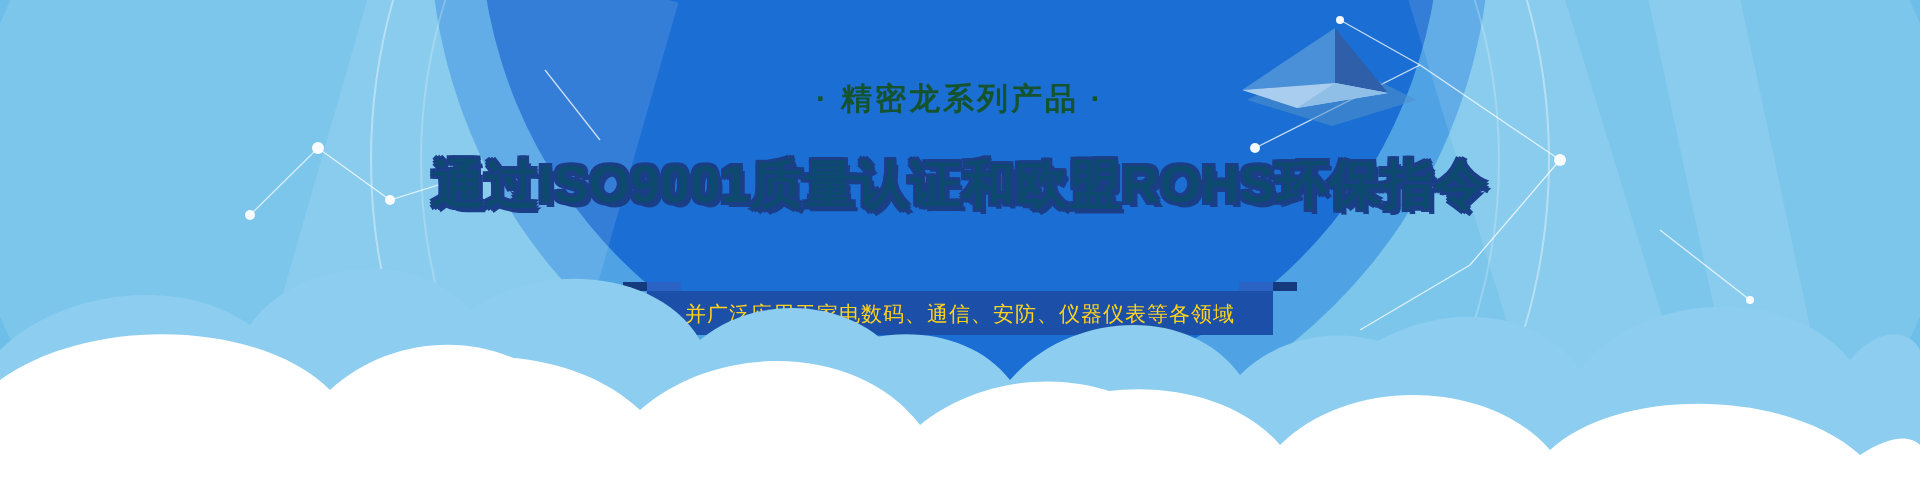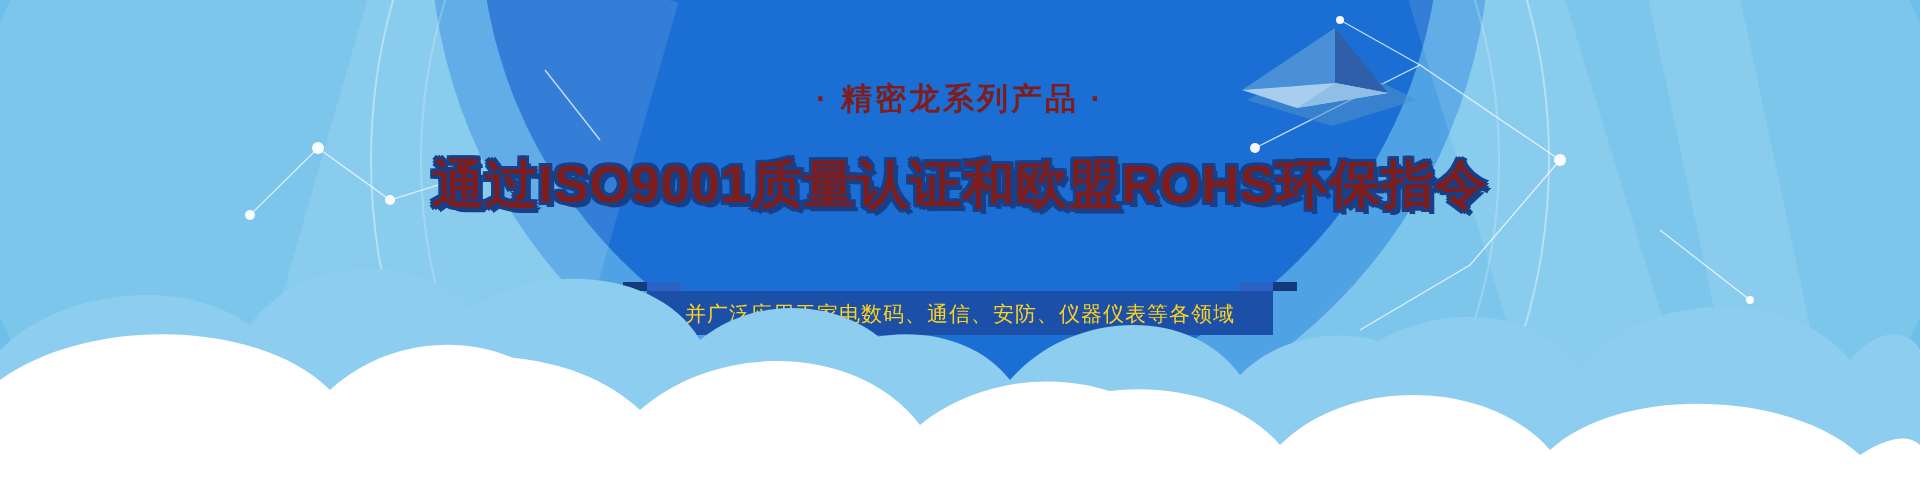--- a/index.html
+++ b/index.html
@@ -116,32 +116,32 @@
     left: 0;
     top: 0;
     width: 1920px;
     text-align: center;
   }
   .eyebrow {
     position: absolute;
     top: 78px;
     left: 0;
     width: 1920px;
-    color: #7f1d1d;
+    color: #14532d;
     font-size: 31px;
     font-weight: bold;
     letter-spacing: 3px;
     white-space: nowrap;
   }
   .headline {
     position: absolute;
     top: 150px;
     left: 0;
     width: 1920px;
-    color: #7f1d1d;
+    color: #0c4a6e;
     font-size: 52px;
     font-weight: bold;
     letter-spacing: 1px;
     white-space: nowrap;
     text-shadow:
       -3px 0 0 #1b3f86,  3px 0 0 #1b3f86,
        0 -3px 0 #1b3f86, 0  3px 0 #1b3f86,
       -3px -3px 0 #1b3f86, 3px -3px 0 #1b3f86,
       -3px  3px 0 #1b3f86, 3px  3px 0 #1b3f86,
        5px 5px 0 #1b3f86;

